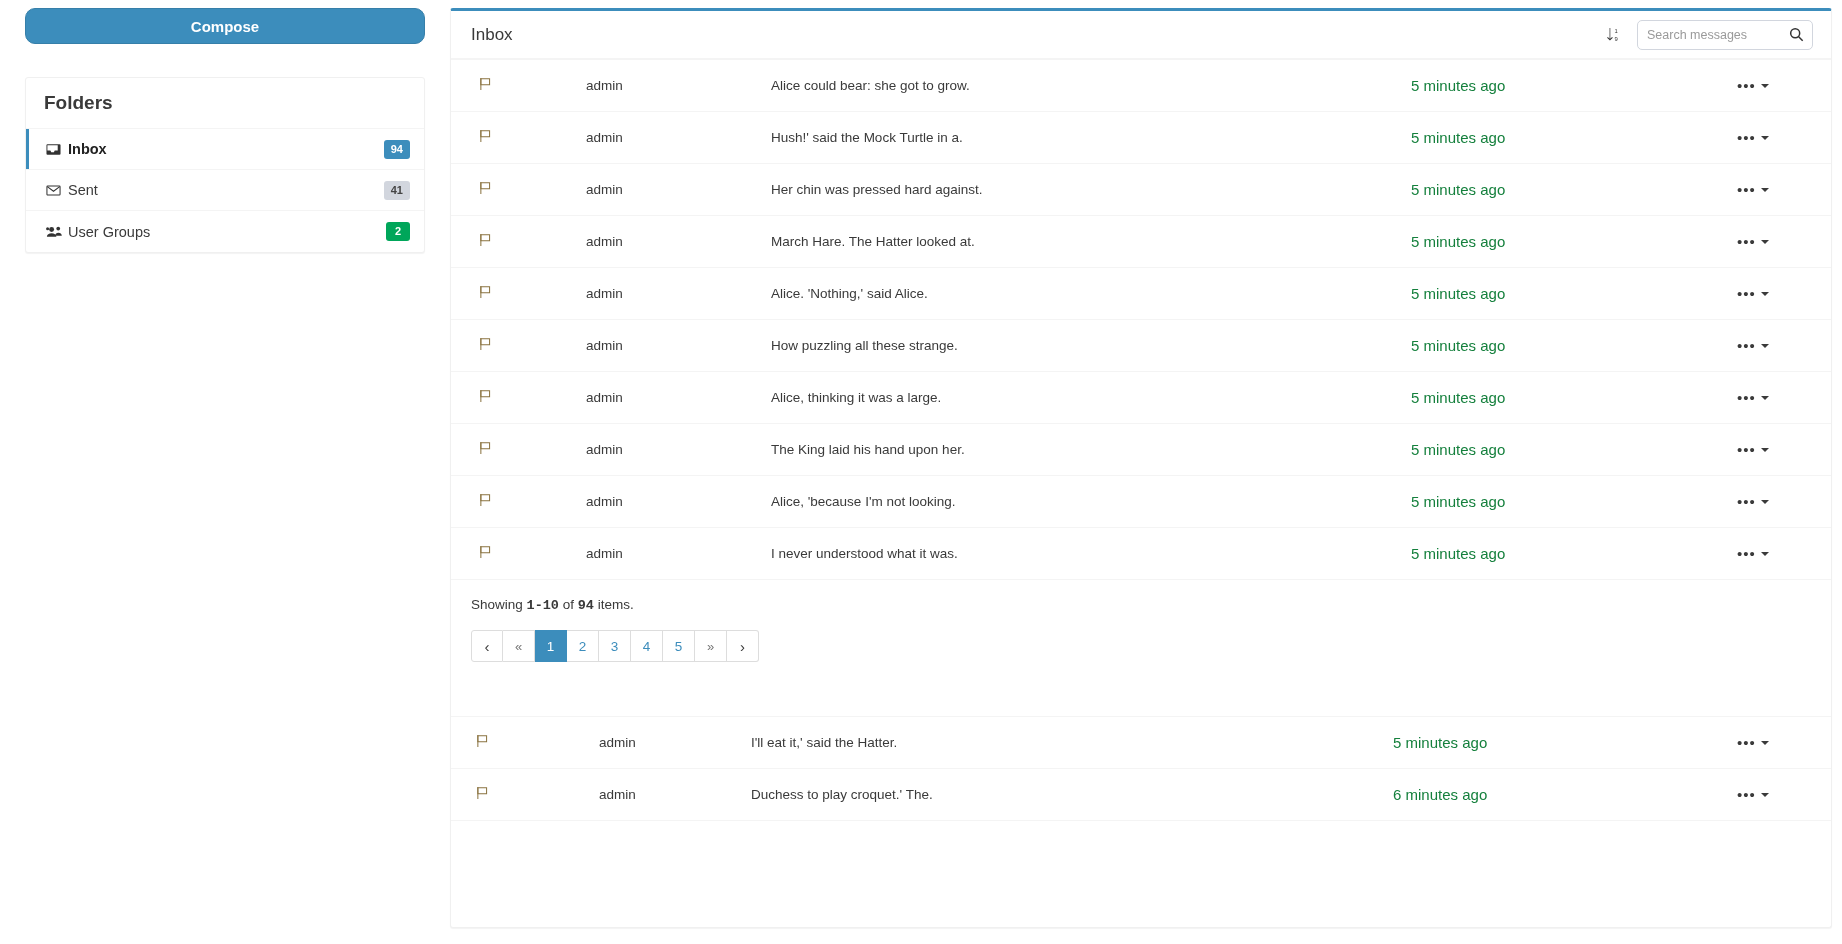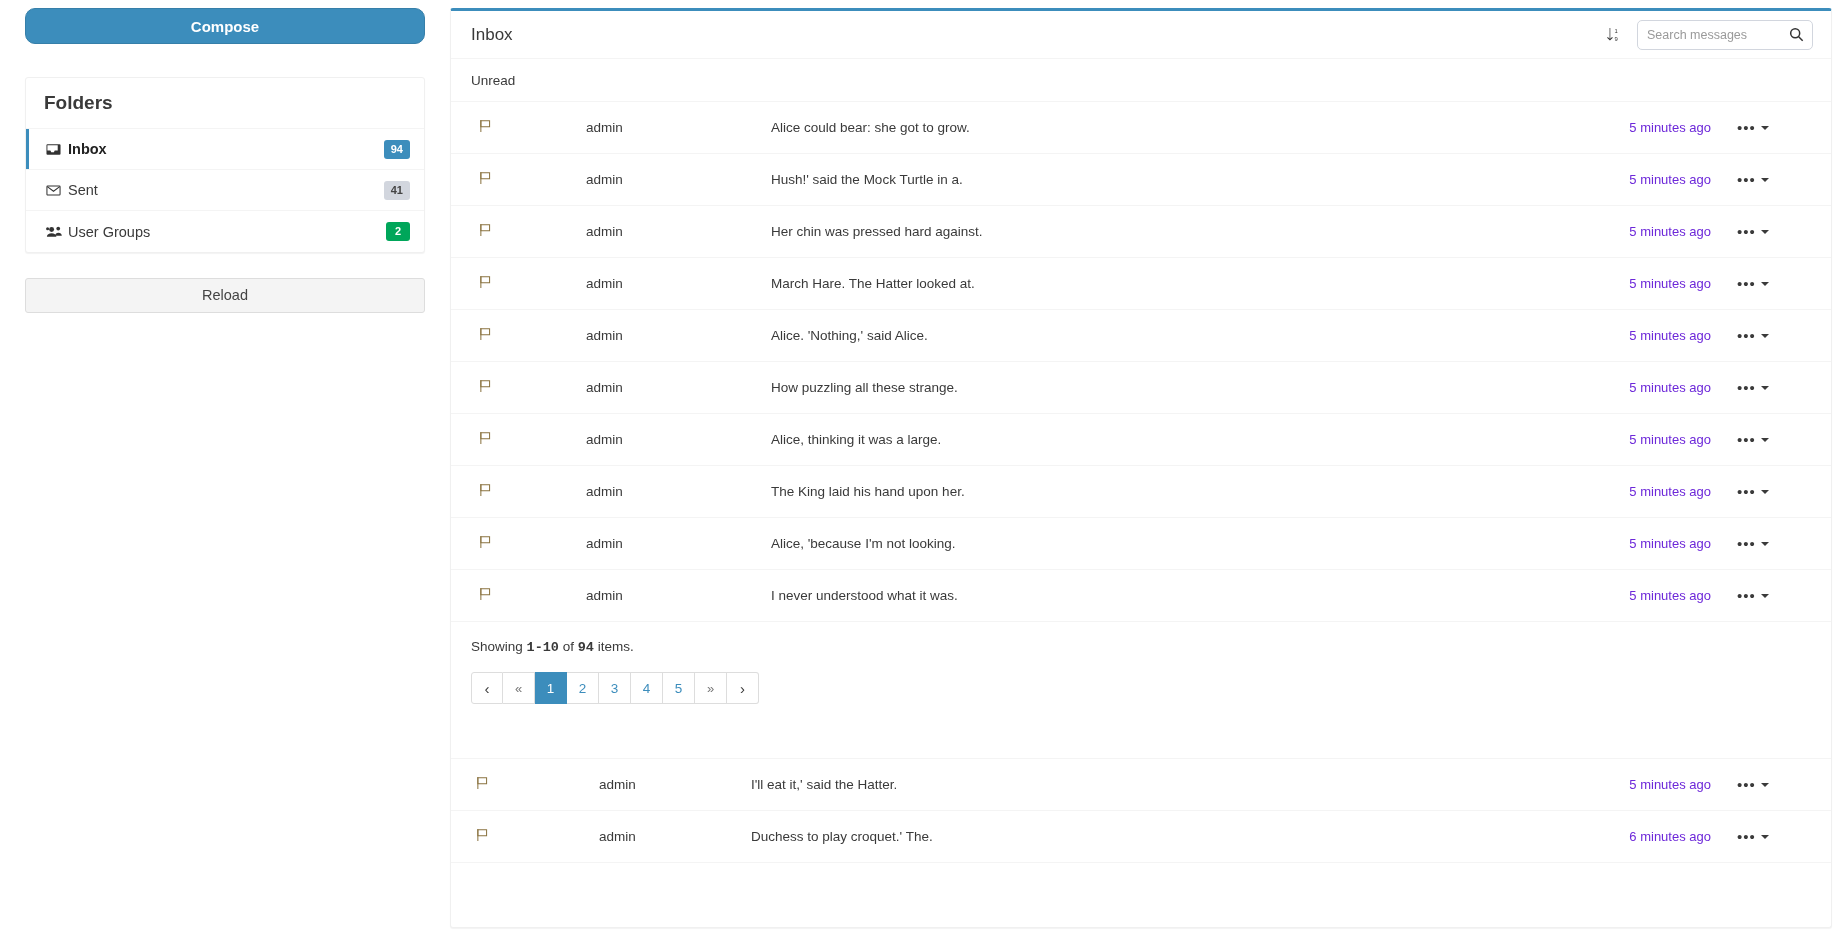--- a/index.html
+++ b/index.html
@@ -198,21 +198,21 @@
   }
 
   .msg-table { width: 100%; border-collapse: collapse; }
   .msg-row { border-top: 1px solid #f4f4f4; height: 52px; cursor: pointer; }
   .msg-row:last-child { border-bottom: 1px solid #f4f4f4; }
   .msg-row td { vertical-align: middle; padding: 0; }
 
   .cell-flag { width: 135px; padding-left: 28px !important; }
   .cell-from { width: 185px; font-size: 13.5px; color: #3a3a3a; }
   .cell-subject { font-size: 13.5px; color: #3a3a3a; }
-  .cell-time { width: 300px; font-size: 13px; color: #6d28d9; text-align: right; }
+  .cell-time { width: 300px; font-size: 15px; color: #15803d; }
   .cell-actions { width: 120px; text-align: left; padding-left: 20px !important; }
 
   .group2 .cell-flag { width: 148px; padding-left: 25px !important; }
   .group2 .cell-from { width: 152px; }
   .group2 .cell-time { width: 318px; }
 
   .flag-icon { color: #8a7340; display: inline-block; line-height: 0; }
   .actions-toggle {
     background: transparent;
     border: none;
@@ -324,21 +324,20 @@
               <circle cx="1.9" cy="4.8" r="1.8"></circle>
             </svg>
           </span>
           <span class="folder-label">User Groups</span>
           <span class="badge badge-success">2</span>
         </li>
 
       </ul>
     </div>
 
-    <button class="reload-btn">Reload</button>
   </div>
 
   <div class="main">
 
     <div class="main-header">
       <h1 class="main-title">Inbox</h1>
 
       <div class="header-tools">
         <button class="sort-btn">
           <svg width="15" height="16" viewBox="0 0 16 18" fill="currentColor" aria-hidden="true">
@@ -353,21 +352,20 @@
           <button class="search-btn">
             <svg width="15" height="15" viewBox="0 0 16 16" fill="none" stroke="currentColor" stroke-width="1.6" aria-hidden="true">
               <circle cx="6.6" cy="6.6" r="4.8"></circle>
               <path d="M10.3 10.3 14.6 14.6"></path>
             </svg>
           </button>
         </div>
       </div>
     </div>
 
-    <div class="section-label">Unread</div>
 
     <table class="msg-table group1">
       <tbody>
         <tr class="msg-row">
           <td class="cell-flag"><span class="flag-icon"><svg width="13" height="14" viewBox="0 0 14 15" fill="none" stroke="currentColor" stroke-width="1.1">
                   <path d="M2 1v13"></path>
                   <path d="M2 1.8h9.4v6.4H2z"></path>
                 </svg></span></td>
           <td class="cell-from">admin</td>
           <td class="cell-subject">Alice could bear: she got to grow.</td>

